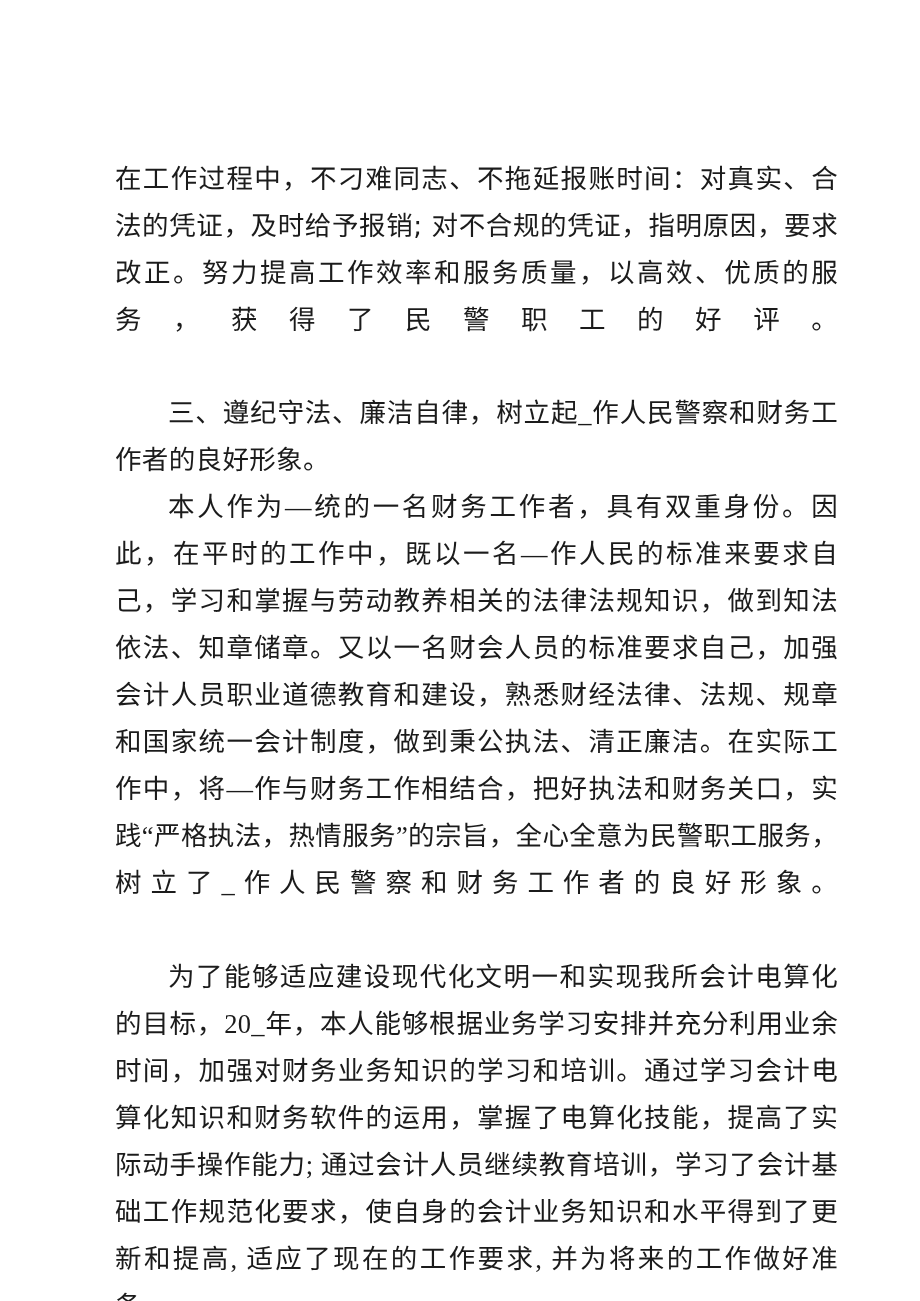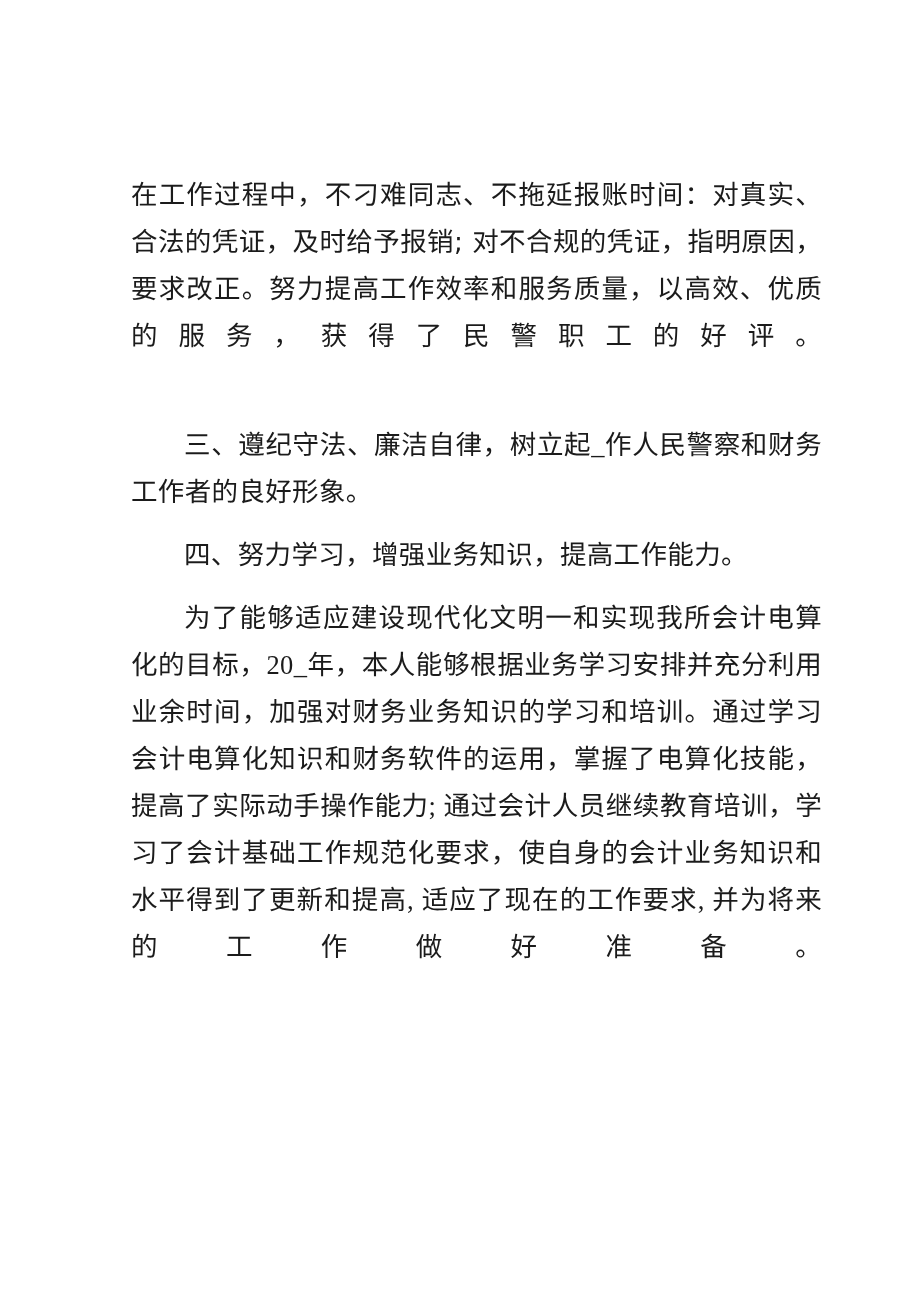--- a/index.html
+++ b/index.html
@@ -19,21 +19,21 @@
     width: 920px;
     height: 1301px;
     background: #ffffff;
     box-sizing: border-box;
     padding: 155px 82px 0 115px;
   }
   .doc-body {
     width: 723px;
   }
   .para {
-    margin: 16px;
+    margin: 0;
     font-size: 26.5px;
     line-height: 47px;
     color: #1b1b1b;
     text-align: justify;
     text-justify: inter-character;
     letter-spacing: 0.35px;
     font-weight: 400;
     font-family: "DejaVu Sans", "Liberation Sans", sans-serif;
     -webkit-font-smoothing: antialiased;
     word-break: break-all;
@@ -56,19 +56,19 @@
 </head>
 <body>
 
 <div class="page">
   <div class="doc-body">
 
     <p class="para">在工作过程中，不刁难同志、不拖延报账时间：对真实、合法的凭证，及时给予报销; 对不合规的凭证，指明原因，要求改正。努力提高工作效率和服务质量，以高效、优质的服务，获得了民警职工的好评。</p>
 
     <p class="para indent noflush">三、遵纪守法、廉洁自律，树立起_作人民警察和财务工作者的良好形象。</p>
 
+    <p class="para indent">本人作为—统的一名财务工作者，具有双重身份。因此，在平时的工作中，既以一名—作人民的标准来要求自己，学习和掌握与劳动教养相关的法律法规知识，做到知法依法、知章储章。又以一名财会人员的标准要求自己，加强会计人员职业道德教育和建设，熟悉财经法律、法规、规章和国家统一会计制度，做到秉公执法、清正廉洁。在实际工作中，将—作与财务工作相结合，把好执法和财务关口，实践“严格执法，热情服务”的宗旨，全心全意为民警职工服务，树立了_作人民警察和财务工作者的良好形象。</p>
 
-    <p class="para indent noflush">四、努力学习，增强业务知识，提高工作能力。</p>
 
     <p class="para indent">为了能够适应建设现代化文明一和实现我所会计电算化的目标，20_年，本人能够根据业务学习安排并充分利用业余时间，加强对财务业务知识的学习和培训。通过学习会计电算化知识和财务软件的运用，掌握了电算化技能，提高了实际动手操作能力; 通过会计人员继续教育培训，学习了会计基础工作规范化要求，使自身的会计业务知识和水平得到了更新和提高, 适应了现在的工作要求, 并为将来的工作做好准备。</p>
 
   </div>
 </div>
 
 </body></html>

